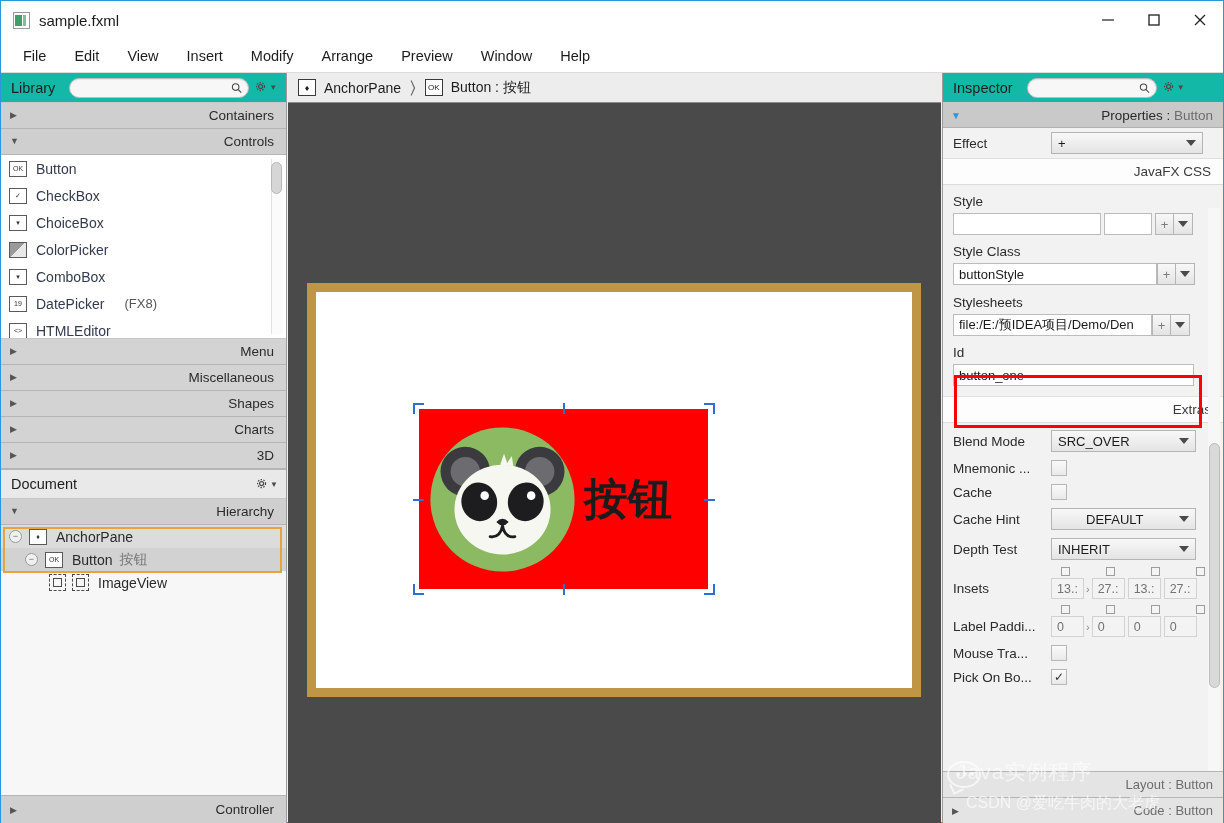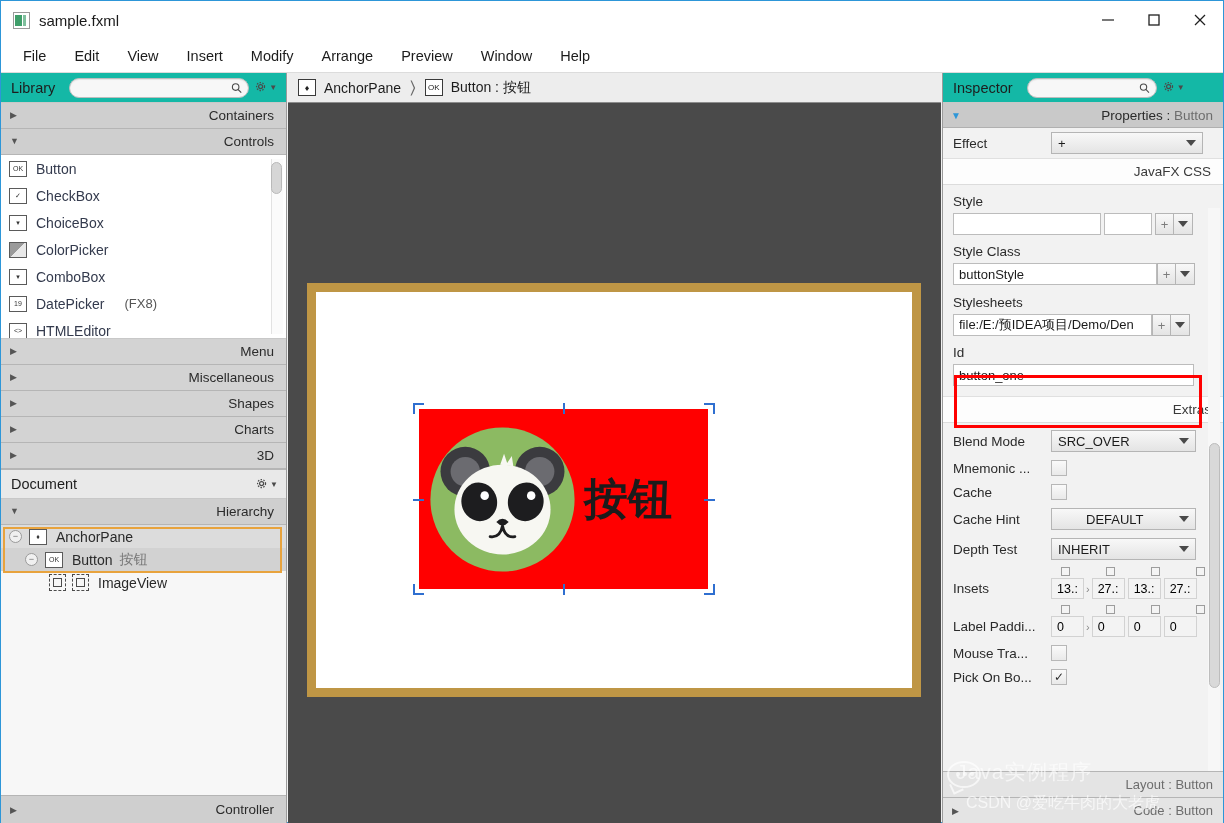--- a/index.html
+++ b/index.html
@@ -222,21 +222,21 @@
     font-size: 13px; color: #7c7c7c; flex: 0 0 auto;
   }
   .chk {
     width: 16px; height: 16px; border: 1px solid #b7b7b7;
     background: linear-gradient(#fafafa,#e9e9e9);
     display: flex; align-items: center; justify-content: center; font-size: 12px; color: #2b2b2b;
   }
   .stack-lbl { font-size: 13.5px; color: #2b2b2b; }
   .tiny-sq { width: 9px; height: 9px; border: 1px solid #9d9d9d; background: #f4f4f4; }
   .num-fld {
-    height: 21px; border: 1px solid #d2d2d2; background: #f3f3f3; color: #000000;
+    height: 21px; border: 1px solid #d2d2d2; background: #f3f3f3; color: #737373;
     font-size: 12.5px; display: flex; align-items: center; padding-left: 5px; overflow: hidden;
   }
   .redbox {
     position: absolute; left: 11px; top: 247px; width: 248px; height: 53px;
     border: 3px solid #ff0000; pointer-events: none;
   }
   .insp-scroll {
     position: absolute; right: 3px; top: 80px; width: 12px; height: 610px; background: #f7f7f7;
   }
   .insp-thumb {

